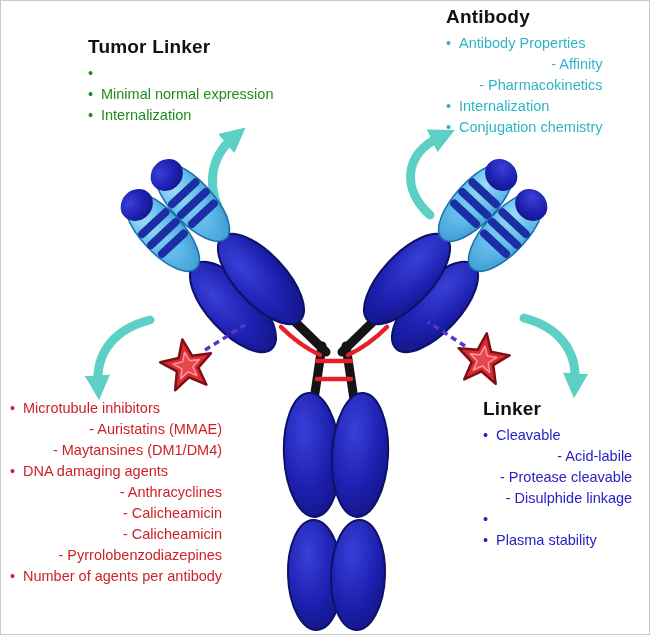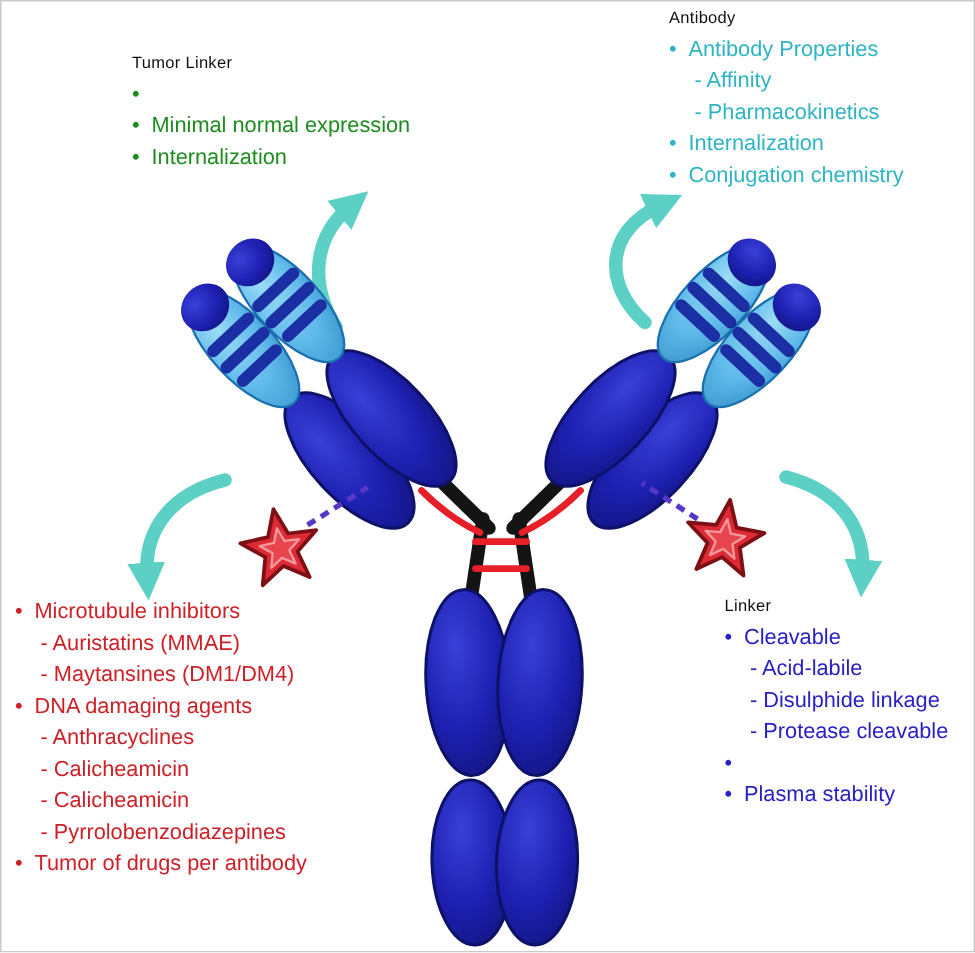--- a/index.html
+++ b/index.html
@@ -4,24 +4,24 @@
 <title>Antibody-Drug Conjugate Diagram</title>
 <style>
   html,body{margin:0;padding:0;background:#ffffff;}
   .canvas{
     position:relative;width:650px;height:635px;overflow:hidden;
     background:#ffffff;box-shadow:inset 0 0 0 1px #c9c9c9;
     font-family:"Liberation Sans","DejaVu Sans",sans-serif;
   }
   .canvas svg{position:absolute;left:0;top:0;}
   .label{position:absolute;}
-  .hdr{font-size:11px;font-weight:normal;color:var(--header-text,#111);margin-bottom:5px;letter-spacing:.2px;}
+  .hdr{font-size:19px;font-weight:bold;color:var(--header-text,#111);margin-bottom:5px;letter-spacing:.2px;}
   .li{display:flex;align-items:flex-start;font-size:14.5px;line-height:21px;}
   .li .dot{width:13px;flex:none;}
-  .li.sub{padding-left:17px;}
+  .li.sub{padding-left:17px;justify-content:flex-end;}
   .tumor  .li{color:var(--green-text,#1e8c1e);}
   .ab     .li{color:var(--teal-text,#2fb4c4);}
   .cyto   .li{color:var(--red-text,#cd2127);}
   .link   .li{color:var(--blue-text,#2a21c4);}
   .tumor{left:88px;top:36px;}
   .ab{left:446px;top:6px;}
   .cyto{left:10px;top:398px;}
   .link{left:455px;top:398px;margin-left:28px;}
 </style>
 </head>
@@ -199,39 +199,39 @@
         <span>- Calicheamicin</span>
       </div>
     <div class="li sub">
         <span>- Calicheamicin</span>
       </div>
     <div class="li sub">
         <span>- Pyrrolobenzodiazepines</span>
       </div>
     <div class="li">
         <span class="dot">•</span>
-        <span>Tumor of drugs per antibody</span>
+        <span>Number of agents per antibody</span>
       </div>
   </div>
 
   <div class="label link">
     <div class="hdr">Linker</div>
     <div class="li">
         <span class="dot">•</span>
         <span>Cleavable</span>
       </div>
     <div class="li sub">
         <span>- Acid-labile</span>
       </div>
     <div class="li sub">
+        <span>- Protease cleavable</span>
+      </div>
+    <div class="li sub">
         <span>- Disulphide linkage</span>
       </div>
-    <div class="li sub">
-        <span>- Protease cleavable</span>
-      </div>
     <div class="li">
         <span class="dot">•</span>
       </div>
     <div class="li">
         <span class="dot">•</span>
         <span>Plasma stability</span>
       </div>
   </div>
 
 </div>

